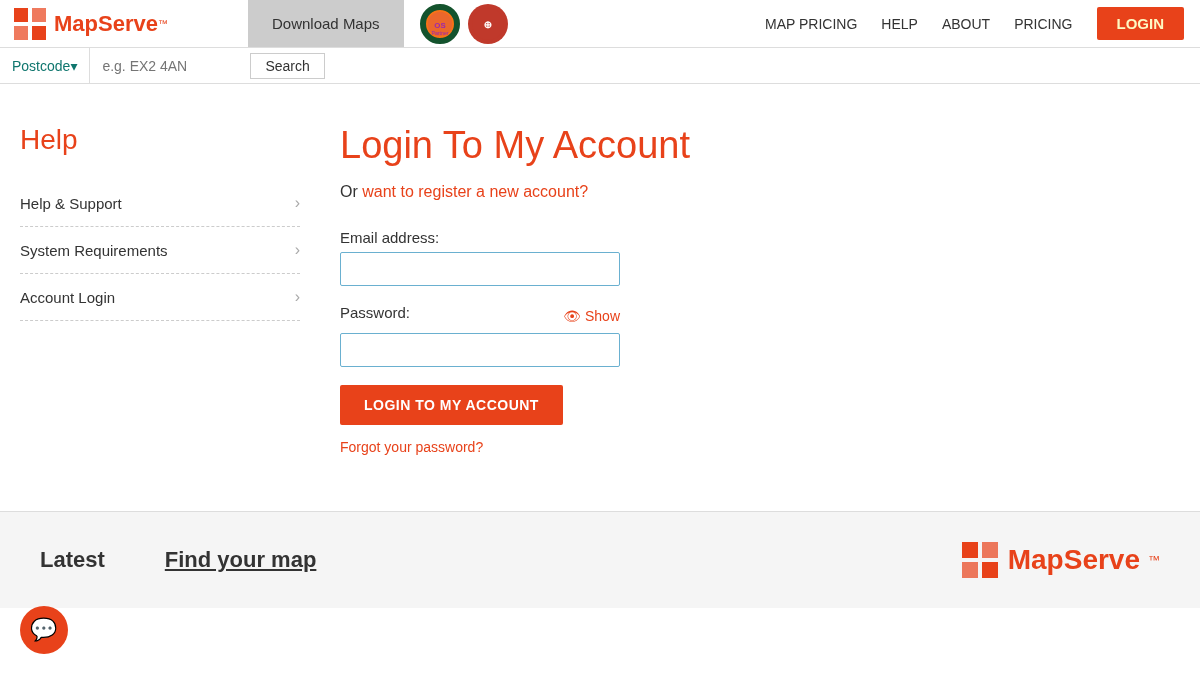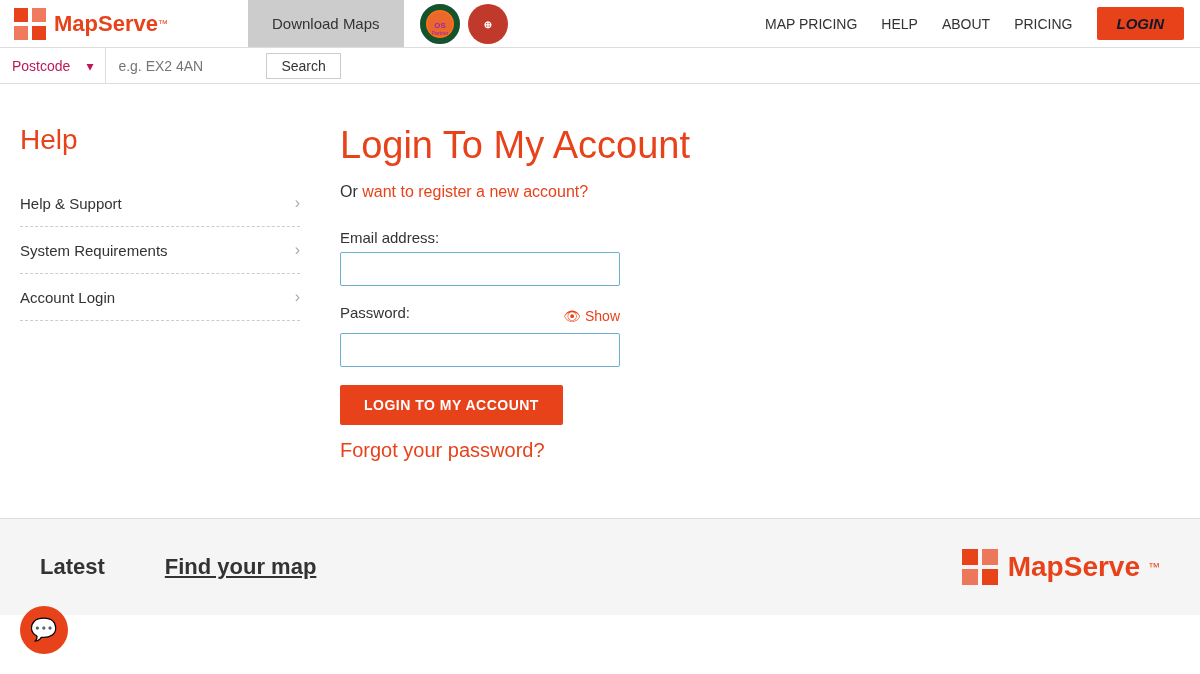--- a/index.html
+++ b/index.html
@@ -67,49 +67,48 @@
     }
     .header-nav-link {
       font-size: 14px;
       color: #333;
       text-decoration: none;
       font-weight: 500;
       cursor: pointer;
     }
     .login-btn {
       background: #e8421a;
-      color: #0f172a;
+      color: #fef9c3;
       border: none;
       padding: 8px 20px;
       font-size: 15px;
       font-weight: bold;
       cursor: pointer;
       border-radius: 2px;
-      font-style: italic;
     }
 
     
     .search-bar {
       display: flex;
       align-items: center;
       height: 36px;
       border-bottom: 1px solid #ddd;
       padding: 0 0;
       background: #fff;
     }
     .postcode-dropdown {
       display: flex;
       align-items: center;
       padding: 0 12px;
       font-size: 14px;
-      color: #be185d;
+      color: #0f766e;
       cursor: pointer;
       border-right: 1px solid #ddd;
       height: 100%;
-      gap: 16px;
+      gap: 0;
     }
     .search-input {
       border: none;
       outline: none;
       padding: 0 12px;
       font-size: 14px;
       color: #999;
       flex: 1;
       max-width: 160px;
     }
@@ -219,21 +218,21 @@
       font-size: 14px;
       font-weight: bold;
       cursor: pointer;
       border-radius: 2px;
       letter-spacing: 0.5px;
       margin-bottom: 14px;
     }
     .forgot-link {
       color: #e8421a;
       text-decoration: none;
-      font-size: 20px;
+      font-size: 14px;
       cursor: pointer;
     }
 
     
     .footer {
       background: #f5f5f5;
       border-top: 1px solid #ddd;
       padding: 28px 40px;
       display: flex;
       align-items: center;

